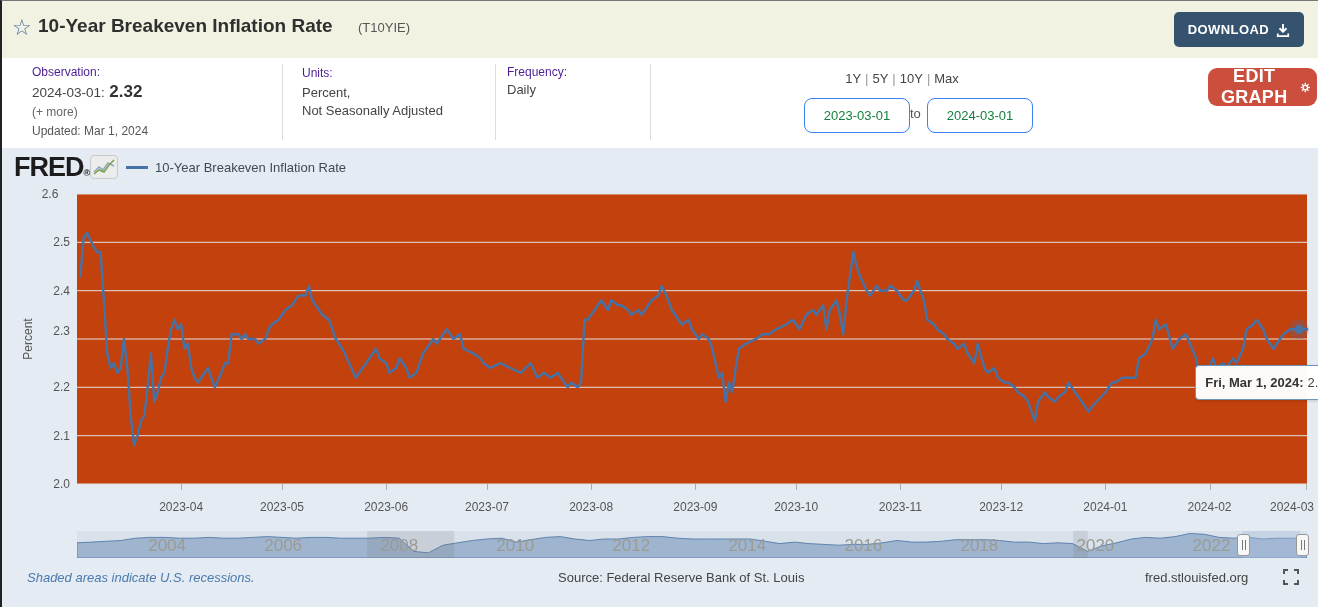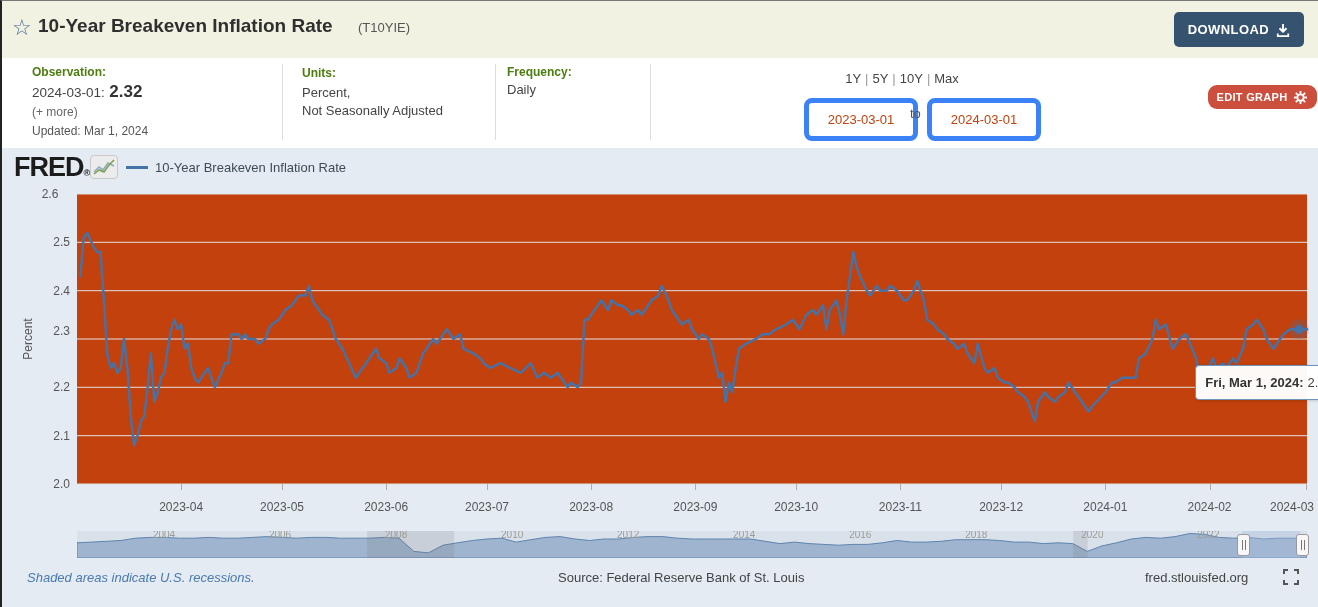--- a/index.html
+++ b/index.html
@@ -10,36 +10,36 @@
   .header{position:absolute;left:0;top:0;width:100%;height:57px;background:#f2f2e2;border-bottom:1px solid #e0e0d0;}
   .star{position:absolute;left:10px;top:14px;font-size:22px;color:#4a6b9b;cursor:pointer;}
   .title{position:absolute;left:36px;top:14px;font-size:19px;font-weight:bold;color:#2f2f2f;margin:0;}
   .seriesid{position:absolute;left:356px;top:19px;font-size:13px;color:#555;}
   .dlbtn{position:absolute;right:14px;top:11px;height:35px;padding:0 14px;background:#35536f;color:#fff;
          border:none;border-radius:5px;font-family:inherit;font-size:13px;font-weight:bold;letter-spacing:.4px;
          display:flex;align-items:center;gap:7px;cursor:pointer;}
   
   .inforow{position:absolute;left:0;top:57px;width:100%;height:90px;background:#fff;border-bottom:1px solid #d8d8d8;}
   .vdiv{position:absolute;top:6px;height:76px;width:1px;background:#ddd;}
-  .plabel{font-size:12px;font-weight:bold;color:#4d7c0f;margin:0 0 3px 0;}
+  .plabel{font-size:12px;font-weight:normal;color:#4c1d95;margin:0 0 3px 0;}
   .obs{position:absolute;left:30px;top:7px;}
   .obsdate{font-size:13.5px;color:#444;}
   .obsval{font-size:17px;font-weight:bold;color:#333;}
   .more{font-size:12px;color:#666;cursor:pointer;display:inline-block;margin-top:3px;}
   .updated{font-size:12px;color:#555;margin-top:4px;}
   .units{position:absolute;left:300px;top:7px;font-size:13px;color:#444;line-height:1.35;}
   .freq{position:absolute;left:505px;top:7px;font-size:13px;color:#444;}
   .presets{position:absolute;left:820px;top:13px;width:160px;text-align:center;font-size:13px;color:#444;}
   .presets span.p{cursor:pointer;}
   .presets span.sep{color:#999;margin:0 4px;}
-  .dateinp{position:absolute;top:40px;width:100px;height:31px;border:5px solid #3b82f6;border-radius:8px;
-           text-align:center;font-family:inherit;font-size:13px;color:#c2410c;background:#fff;}
+  .dateinp{position:absolute;top:40px;width:100px;height:31px;border:1px solid #3b82f6;border-radius:8px;
+           text-align:center;font-family:inherit;font-size:13px;color:#15803d;background:#fff;}
   .tolabel{position:absolute;left:908px;top:48px;font-size:13px;color:#555;}
-  .editbtn{position:absolute;left:1206px;top:27px;width:109px;height:24px;background:#cb4f3c;color:#fff;
-           border:none;border-radius:9px;font-family:inherit;font-size:11px;font-weight:bold;letter-spacing:.3px;
+  .editbtn{position:absolute;left:1206px;top:10px;width:109px;height:38px;background:#cb4f3c;color:#fff;
+           border:none;border-radius:9px;font-family:inherit;font-size:18px;font-weight:bold;letter-spacing:.3px;
            display:flex;align-items:center;justify-content:center;gap:6px;cursor:pointer;}
   
   .chartarea{position:absolute;left:0;top:147px;width:100%;height:460px;background:#e4ebf3;}
   .brand{position:absolute;left:12px;top:4px;font-size:27px;font-weight:900;color:#1c1c1c;letter-spacing:-1px;cursor:pointer;}
   .reg{font-size:9px;vertical-align:baseline;color:#1c1c1c;}
   .logoicon{position:absolute;left:88px;top:7px;width:26px;height:22px;background:#ececec;border:1px solid #c9c9c9;border-radius:4px;}
   .legend{position:absolute;left:124px;top:12px;display:flex;align-items:center;gap:7px;}
   .lswatch{width:22px;height:3px;background:#4572a7;}
   .llabel{font-size:13px;color:#3e4a54;}
   #plot{position:absolute;left:75px;top:46px;width:1230px;height:290px;background:#c2410c;}
@@ -48,21 +48,21 @@
   .ytitle{position:absolute;left:-73px;top:183px;width:200px;height:16px;text-align:center;
           font-size:12px;color:#555;transform:rotate(-90deg);}
   .xlab{position:absolute;width:60px;text-align:center;font-size:12px;color:#555;top:352px;}
   .xtick{position:absolute;width:1px;height:6px;background:#adadad;top:336px;}
   .tooltip{position:absolute;left:1118px;top:171px;width:146px;height:33px;background:rgba(255,255,255,.97);
            border:1px solid #6f94bb;border-radius:4px;box-shadow:1px 1px 3px rgba(0,0,0,.15);
            display:flex;align-items:center;justify-content:center;font-size:13px;color:#333;white-space:nowrap;z-index:5;}
   .tooltip .tdate{font-weight:bold;}
   .tooltip .tval{margin-left:4px;color:#444;}
   #navigator{position:absolute;left:75px;top:383px;width:1230px;height:27px;background:#d9e1eb;overflow:hidden;}
-  .yearlab{position:absolute;bottom:18px;width:44px;text-align:center;font-size:10px;color:#9b9b93;}
+  .yearlab{position:absolute;bottom:2px;width:44px;text-align:right;font-size:17px;color:#9b9b93;}
   .navsel{position:absolute;left:1165px;top:0;width:58px;height:27px;background:rgba(165,188,222,.38);}
   .handle{position:absolute;top:3px;width:11px;height:20px;background:#f7f7f7;border:1px solid #999;border-radius:3px;
           cursor:ew-resize;display:flex;align-items:center;justify-content:center;gap:2px;z-index:4;}
   .handle i{display:block;width:1px;height:10px;background:#777;}
   
   .recess{position:absolute;left:25px;top:422px;font-size:13px;font-style:italic;color:#4a7aae;cursor:pointer;}
   .source{position:absolute;left:556px;top:422px;font-size:13px;color:#444;}
   .site{position:absolute;left:1143px;top:422px;font-size:13px;color:#444;cursor:pointer;}
   .fsbtn{position:absolute;left:1279px;top:420px;width:20px;height:20px;background:transparent;border:none;cursor:pointer;padding:0;}
 </style>

